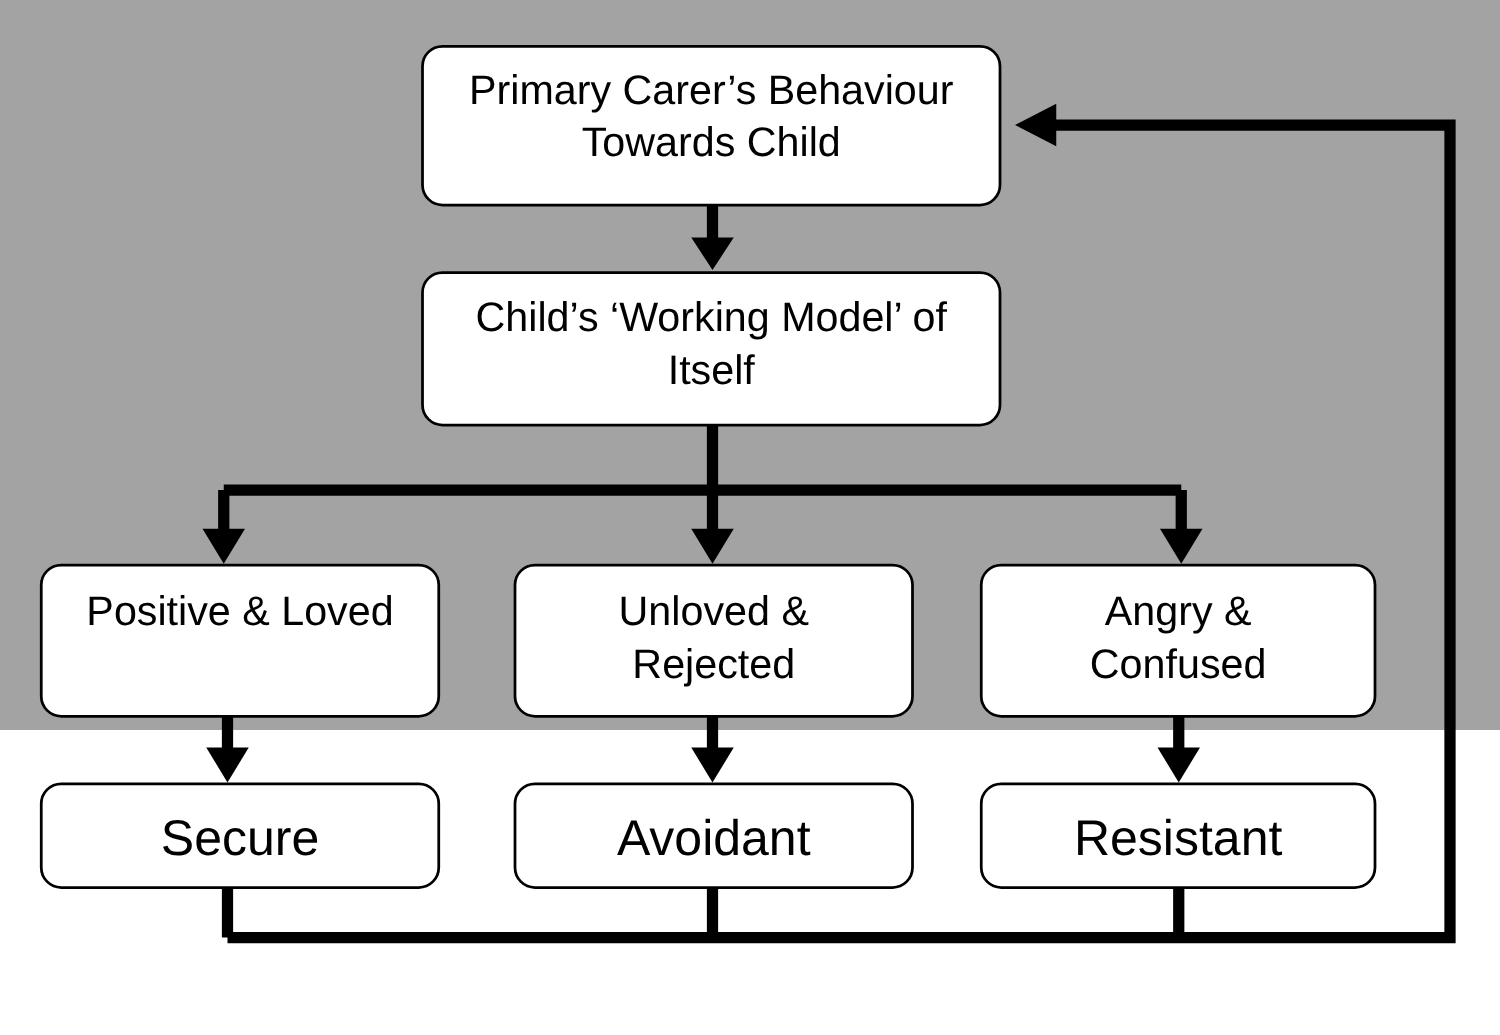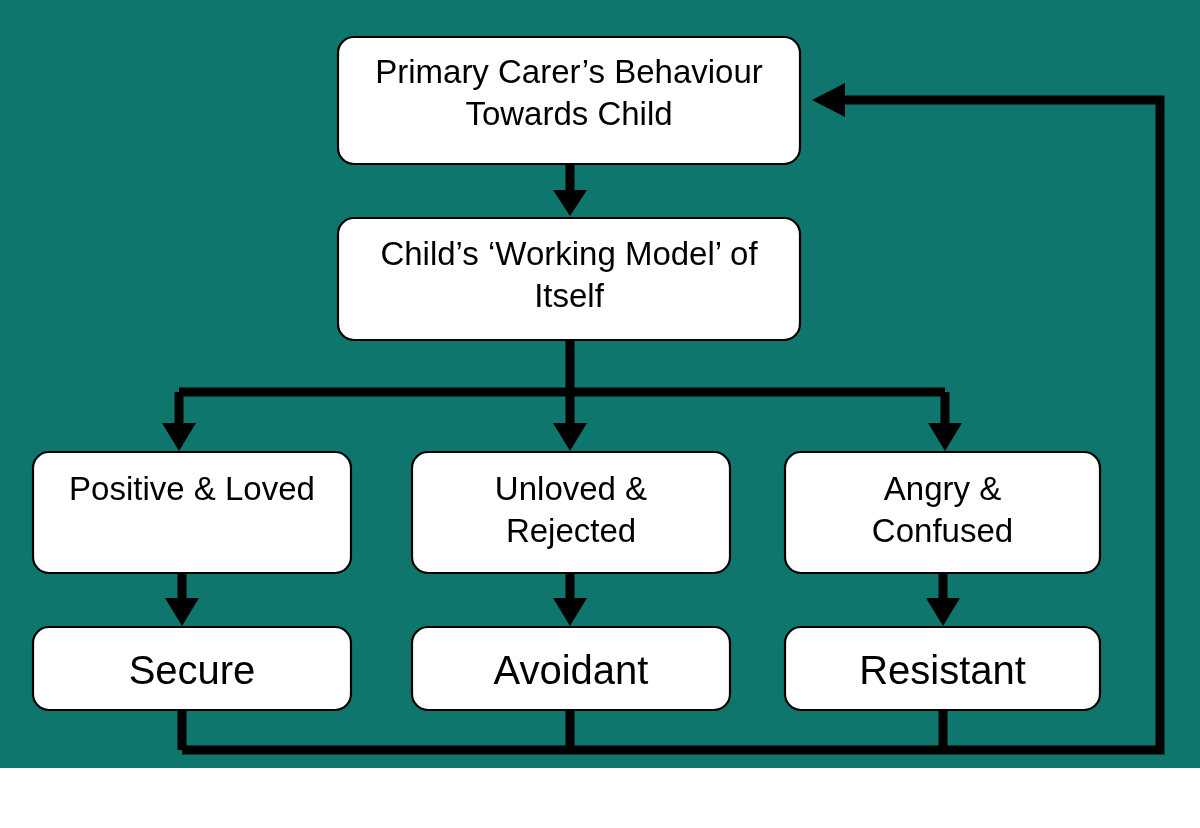--- a/index.html
+++ b/index.html
@@ -9,22 +9,22 @@
   }
   body {
     width: 1200px;
     height: 828px;
     font-family: "Liberation Sans", sans-serif;
     overflow: hidden;
   }
   #diagram-root {
     position: relative;
     width: 1200px;
-    height: 768px;
-    background: #0f766e;
+    height: 584px;
+    background: #a3a3a3;
   }
   svg.flowchart {
     display: block;
     width: 1200px;
     height: 828px;
   }
   .node-box {
     fill: #ffffff;
     stroke: #000000;
     stroke-width: 2.2;

